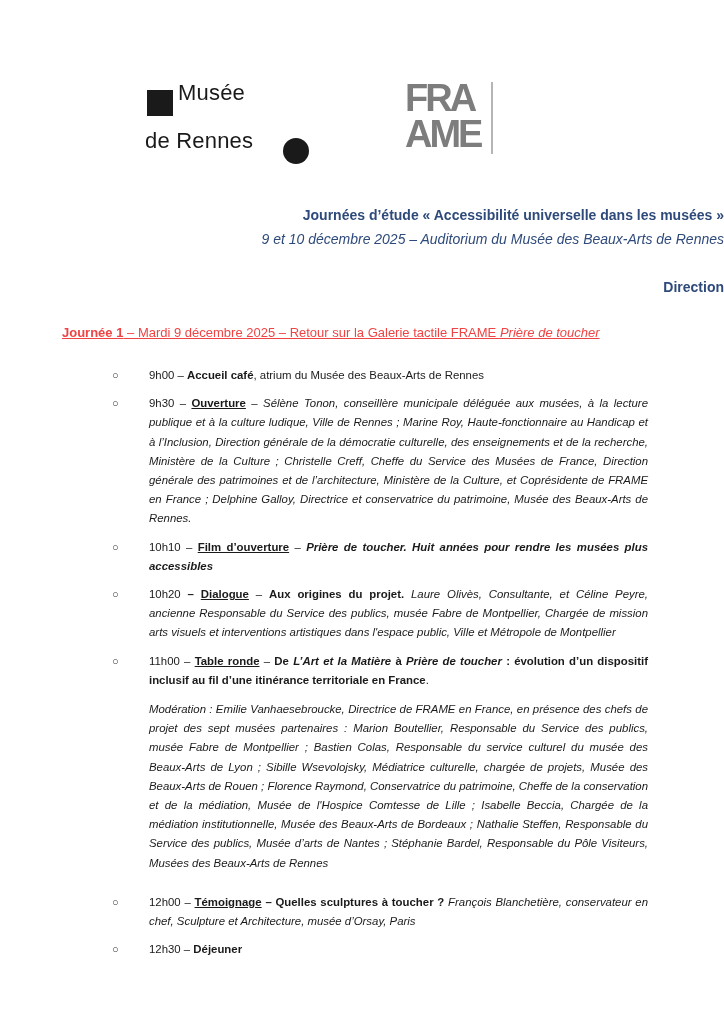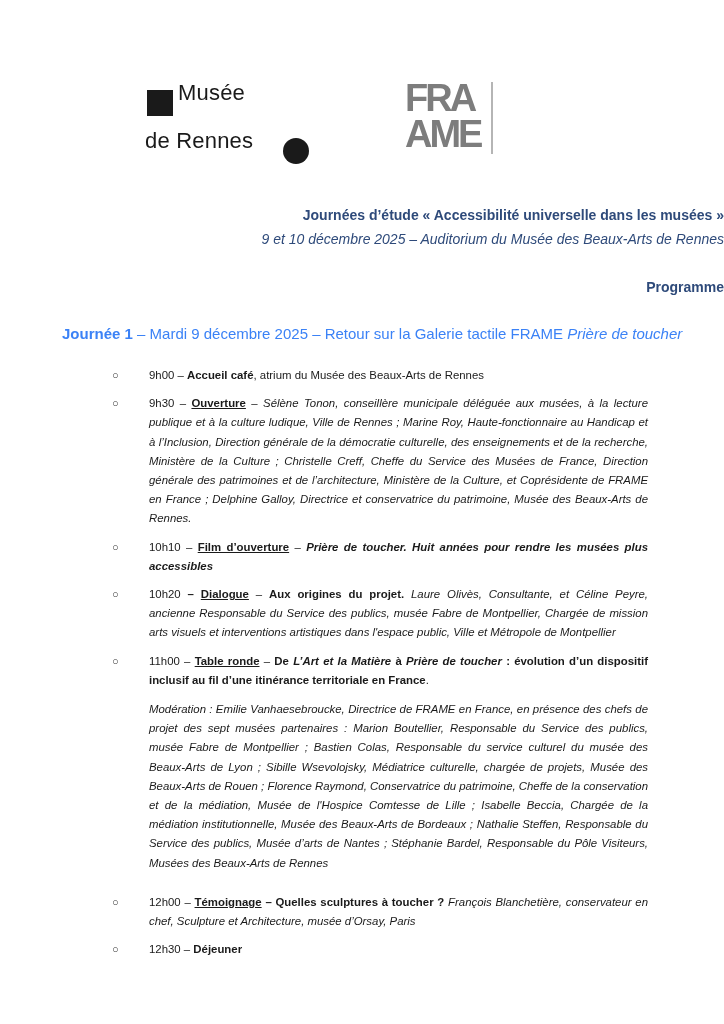--- a/index.html
+++ b/index.html
@@ -20,21 +20,21 @@
   .frame-big { position: absolute; left: 0; top: 0; font-family: "Liberation Sans", sans-serif; font-weight: bold; font-size: 38px; line-height: 36px; letter-spacing: -3px; color: #7d7d7d; width: 78px; overflow: hidden; }
   .frame-divider { position: absolute; left: 86px; top: 2px; width: 2px; height: 72px; background: #b5b5b5; }
   .frame-words { position: absolute; left: 94px; top: 0; font-family: "Liberation Sans", sans-serif; font-size: 18px; line-height: 18.5px; color: #808080; }
   .frame-words b { color: #6f6f6f; }
 
   
   .title-blue { position: absolute; left: 0; width: 724px; text-align: right; color: #2e4a7a; font-family: "Liberation Sans", sans-serif; }
   .t1 { top: 207px; font-size: 14px; font-weight: bold; }
   .t2 { top: 231px; font-size: 14px; font-style: italic; }
   .t3 { top: 279px; font-size: 14px; font-weight: bold; }
-  .day-title { position: absolute; left: 62px; top: 325px; font-size: 15px; color: #3b82f6; white-space: nowrap; }
+  .day-title { position: absolute; left: 62px; top: 325px; font-size: 13px; color: #ef4444; white-space: nowrap; text-decoration: underline; }
   .day-title b { font-weight: bold; }
 
   
   .program { position: absolute; left: 112px; top: 366px; width: 536px; font-size: 11.4px; line-height: 19.2px; color: #1a1a1a; }
   .item { position: relative; padding-left: 37px; margin-bottom: 9px; text-align: justify; }
   .item .bullet { position: absolute; left: 0; top: 0; font-size: 11px; color: #333; }
   .item b { font-weight: bold; }
   .item u { text-decoration: underline; }
   .item i { font-style: italic; }
   .note { padding-left: 37px; margin-top: 10px; margin-bottom: 20px; text-align: justify; font-style: italic; }
@@ -52,21 +52,21 @@
 <div class="logo-frame">
   <div class="frame-big">
     <div>FRA</div>
     <div>AME</div>
   </div>
   <div class="frame-divider"></div>
 </div>
 
 <div class="title-blue t1">Journées d’étude « Accessibilité universelle dans les musées »</div>
 <div class="title-blue t2">9 et 10 décembre 2025 – Auditorium du Musée des Beaux-Arts de Rennes</div>
-<div class="title-blue t3">Programme</div>
+<div class="title-blue t3">Direction</div>
 
 <div class="day-title"><b>Journée 1</b><span> – Mardi 9 décembre 2025 – Retour sur la Galerie tactile FRAME </span><i>Prière de toucher</i></div>
 
 <div class="program">
 
   <div class="item">
     <span class="bullet">○</span>
     <span>9h00 – </span><b>Accueil café</b><span>, atrium du Musée des Beaux-Arts de Rennes</span>
   </div>
 

